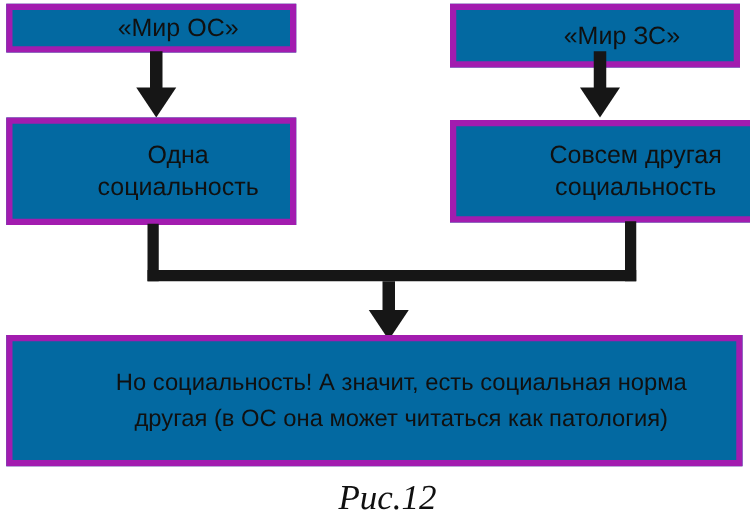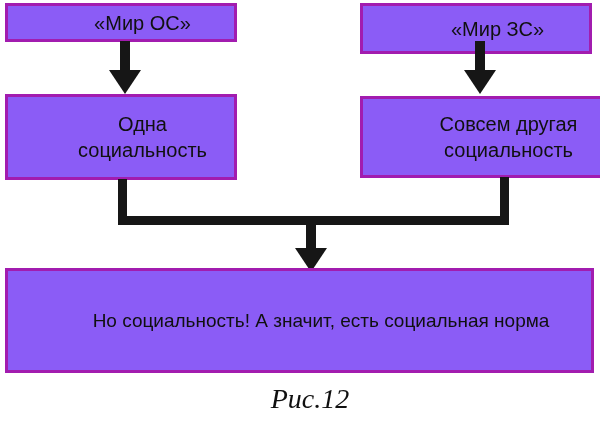--- a/index.html
+++ b/index.html
@@ -12,22 +12,22 @@
     width: 600px;
     height: 422px;
     background: #ffffff;
     font-family: "Liberation Sans", sans-serif;
     color: #101010;
     overflow: hidden;
   }
   .node {
     position: absolute;
     box-sizing: border-box;
-    border: 3px solid #a21caf;
-    background: #8b5cf6;
+    border: 5px solid #a21caf;
+    background: #0369a1;
     display: flex;
     align-items: center;
     justify-content: center;
     text-align: center;
     padding-left: 43px;
   }
   .node-label {
     font-size: 20px;
     line-height: 26px;
     color: #101010;
@@ -122,17 +122,18 @@
     <div class="shaft c-bar"></div>
   </div>
 
   <div class="icon-wrap">
     <div class="shaft a-merge-shaft"></div>
     <div class="arrow-head a-merge-head"></div>
   </div>
 
   <div class="node box-conclusion">
     <div class="line">Но социальность! А значит, есть социальная норма</div>
+    <div class="line">другая (в ОС она может читаться как патология)</div>
   </div>
 
   <div class="caption">Рис.12</div>
 
 </div>
 
 </body></html>

